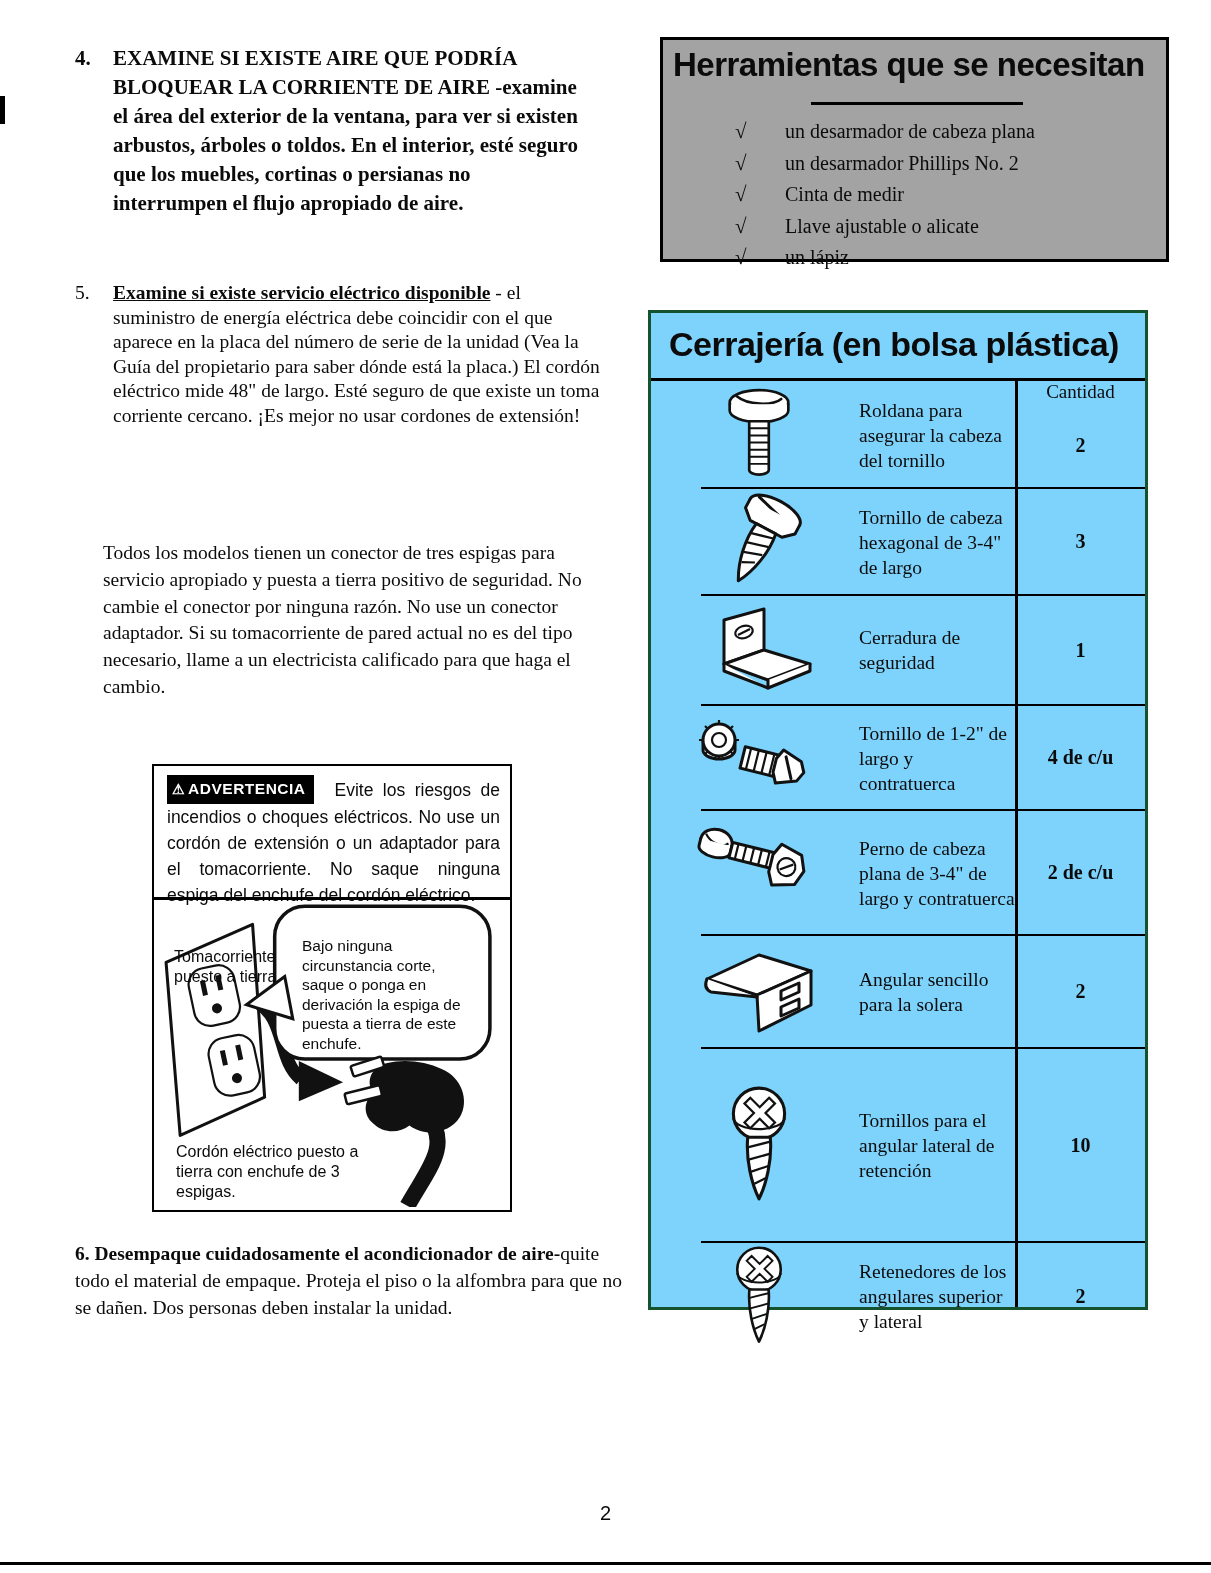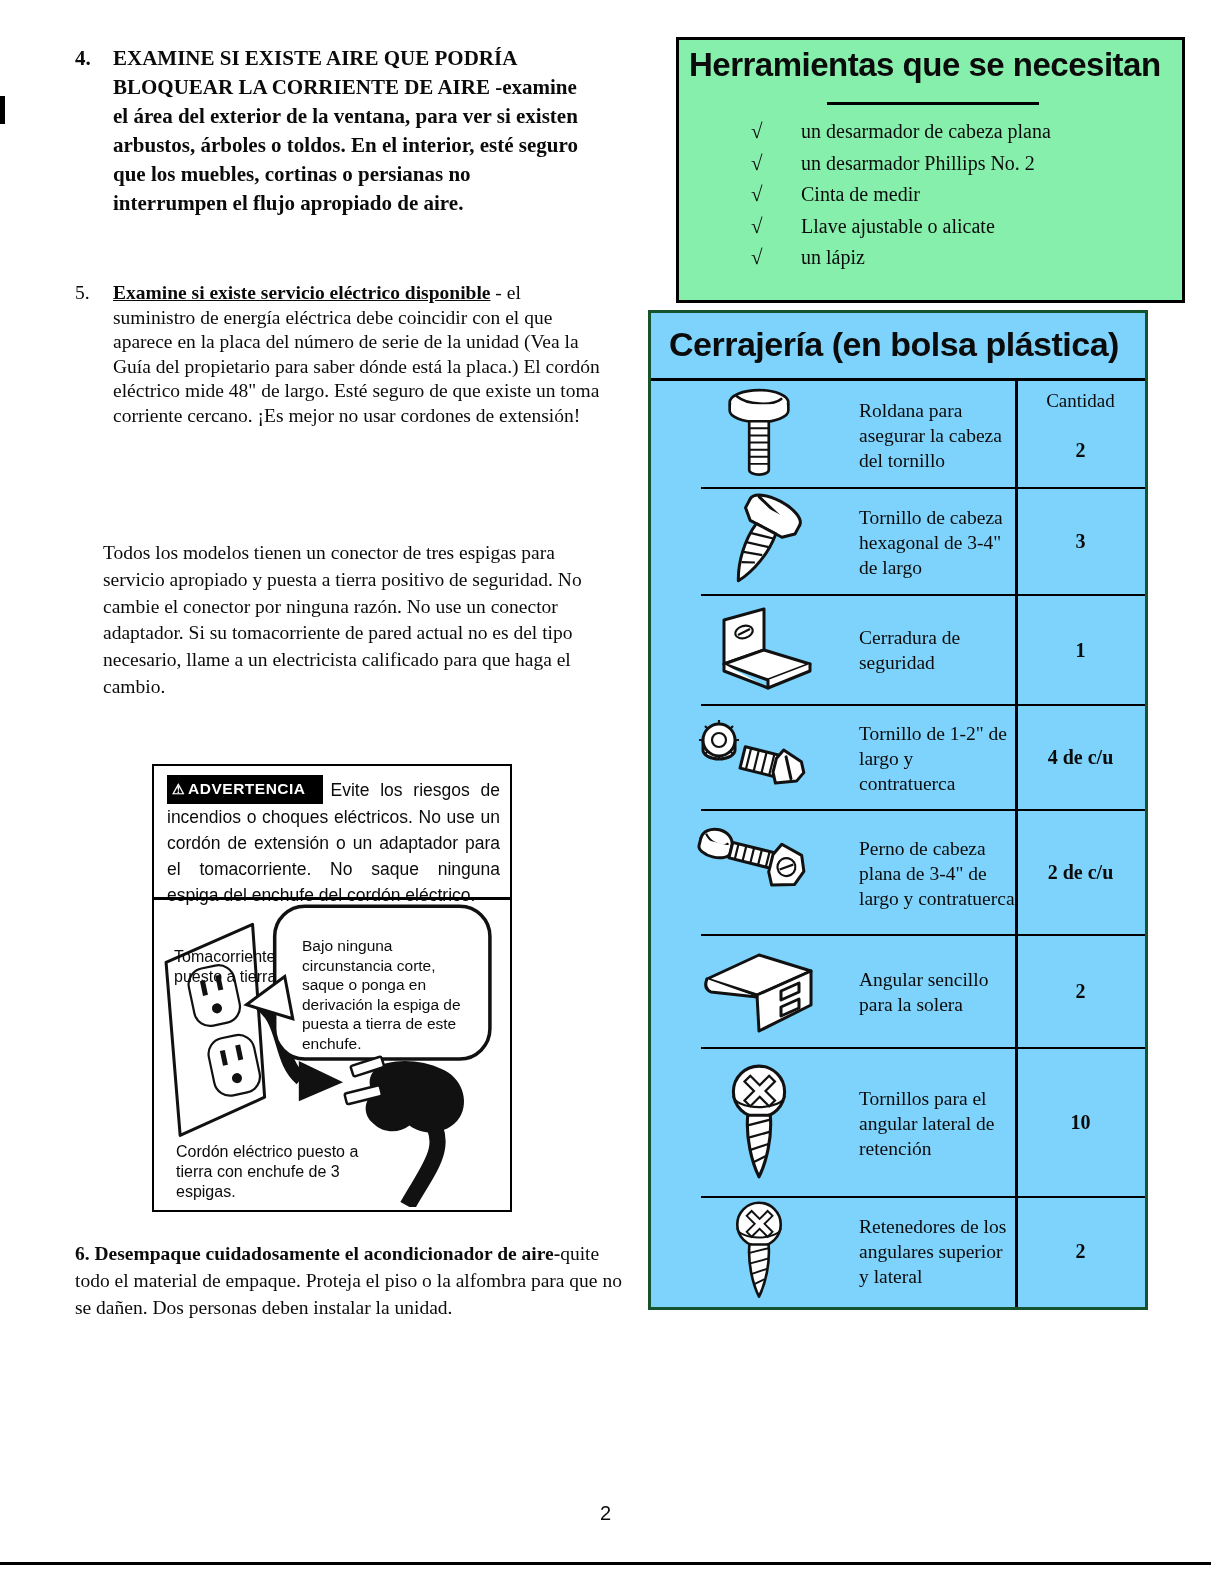--- a/index.html
+++ b/index.html
@@ -24,37 +24,37 @@
   .step6 .item-num, .step6 .item-heading { font-weight:700; }
   .step6 .item-num { position:static; }
 
   
   .warn-box { position:absolute; left:152px; top:764px; width:360px; height:448px;
               border:2.5px solid #000; background:#fff; }
   .warn-text { padding:9px 10px 8px 13px;
                font-family:"Liberation Sans", sans-serif;
                font-size:17.5px; line-height:26px; text-align:justify; }
   .warn-badge { display:inline-block; background:#000; color:#fff;
-                font-weight:700; font-size:15.5px; padding:1px 17px 2px 5px;
-                letter-spacing:.5px; vertical-align:2px; margin-right:8px; }
+                font-weight:700; font-size:15.5px; padding:1px 8px 2px 5px;
+                letter-spacing:.5px; vertical-align:2px; margin-right:21px; }
   .warn-badge .tri { font-size:14px; margin-right:3px; }
   .warn-divider { position:absolute; left:0; right:0; top:131px; height:2.5px; background:#000; }
   .illus { position:absolute; left:0; top:134px; right:0; bottom:0; }
   .illus svg { position:absolute; left:0; top:0; }
   .illus-label { position:absolute; font-family:"Liberation Sans", sans-serif;
                  font-size:16px; line-height:20px; color:#0b0b0b; }
   .lbl-outlet { left:20px; top:5px; width:135px;margin-top:42px; }
   .lbl-cord   { left:22px; top:242px; width:200px; }
   .bubble-text { position:absolute; left:148px; top:36px; width:172px;
                  font-family:"Liberation Sans", sans-serif;
                  font-size:15.5px; line-height:19.5px; }
 
   
-  .tools-box { position:absolute; left:676px; top:37px; width:509px; height:266px;
-               border:3px solid #000; background:#86efac; }
+  .tools-box { position:absolute; left:660px; top:37px; width:509px; height:225px;
+               border:3px solid #000; background:#a3a3a3; }
   .tools-title { margin:6px 4px 0 10px; font-family:"Liberation Sans", sans-serif;
                  font-weight:700; font-size:33px; letter-spacing:-0.5px; white-space:nowrap; }
   .tools-divider { position:absolute; left:148px; top:62px; width:212px; height:3px; background:#000; }
   .tools-list { position:absolute; left:72px; top:76px; right:10px; }
   .tool-item { display:flex; align-items:baseline; line-height:31.5px; font-size:20px; }
   .tool-check { width:22px; margin-right:28px; font-size:21px; font-style:italic; }
 
   
   .hw-box { position:absolute; left:648px; top:310px; width:500px; height:1000px;
             border:3px solid #14532d; background:#7dd3fc; }
@@ -67,21 +67,21 @@
   .hw-row.sep:after { content:""; position:absolute; left:50px; right:0; bottom:-1px;
                       height:2.5px; background:#000; }
   .hw-icon { position:absolute; left:8px; width:200px; height:100%;
              display:flex; align-items:center; justify-content:center; }
   .hw-desc { position:absolute; left:208px; width:152px; top:50%;
              transform:translateY(-50%); font-size:19.5px; line-height:25px; }
   .hw-qty  { position:absolute; left:367px; right:2px; top:0; bottom:0;
              display:flex; align-items:center; justify-content:center;
              font-weight:700; font-size:20px; }
   .hw-qty.col { flex-direction:column; justify-content:flex-start; }
-  .qty-header { font-weight:400; font-size:19px; margin-top:9px; }
+  .qty-header { font-weight:400; font-size:19px; }
   .qty-value  { flex:1; display:flex; align-items:center; }
 
   
   .page-number { position:absolute; left:0; right:0; top:1502px; text-align:center;
                  font-size:20px; font-family:"Liberation Sans", sans-serif; }
   .bottom-rule { position:absolute; left:0; right:0; top:1562px; height:3px; background:#000; }
   .edge-artifact { position:absolute; left:0; top:96px; width:5px; height:28px; background:#000; }
 
   svg { display:block; }
   .ln { stroke:#111; stroke-width:3; fill:#fff; stroke-linejoin:round; stroke-linecap:round; }
@@ -285,21 +285,21 @@
             <path class="ln" d="M58 50 L112 26 L112 60 L60 86 Z"></path>
             <path class="ln" d="M8 34 q-4 9 4 13 l46 5"></path>
             <path class="ln" d="M82 46 l18 -8 v9 l-18 8 z"></path>
             <path class="ln" d="M82 62 l18 -8 v9 l-18 8 z"></path>
           </svg>
         </div>
         <div class="hw-desc">Angular sencillo para la solera</div>
         <div class="hw-qty">2</div>
       </div>
 
-      <div class="hw-row sep" style="height:149px">
+      <div class="hw-row sep" style="height:194px">
         <div class="hw-icon">
           <svg width="82" height="118" viewBox="0 0 80 115">
             <circle class="ln" cx="40" cy="27" r="25"></circle>
             <g transform="rotate(45 40 27)">
               <path class="thin" d="M36 9 h8 v13 h13 v8 h-13 v13 h-8 v-13 h-13 v-8 h13 z" fill="#fff"></path>
             </g>
             <path class="thin" d="M15 31 a25 11 0 0 0 50 0"></path>
             <path class="ln" d="M29 50 C27 72 33 96 40 110 C47 96 53 72 51 50 Z"></path>
             <path class="thin" d="M28 60 L52 54 M29 72 L51 66 M31 84 L49 78 M34 96 L46 90"></path>
           </svg>

